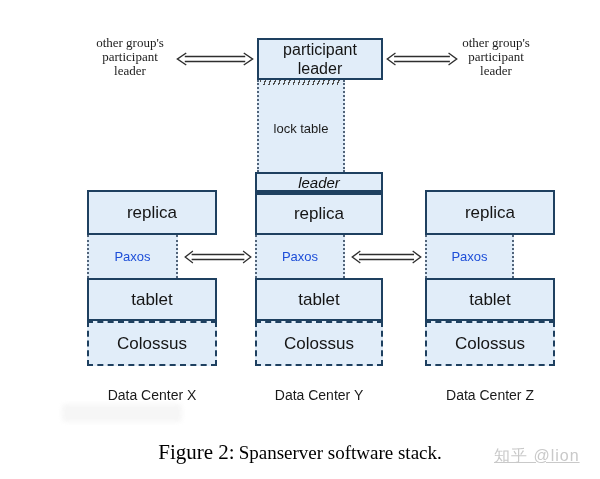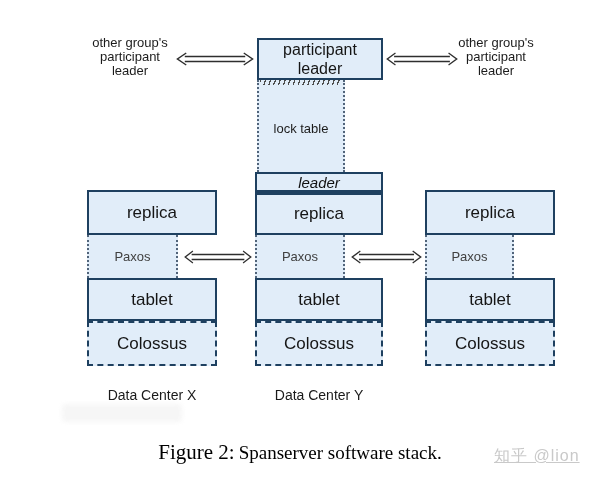--- a/index.html
+++ b/index.html
@@ -12,32 +12,32 @@
     background:#e1edf9;border:2px solid #1e4060;
     display:flex;align-items:center;justify-content:center;
     text-align:center;color:#151515;
   }
   .box-lg{font-size:17px;}
   .dashed{border-style:dashed;}
   .paxos{
     position:absolute;box-sizing:border-box;background:#e1edf9;
     border-left:2px dotted #51647a;border-right:2px dotted #51647a;
     display:flex;align-items:center;justify-content:center;
-    font-size:13px;color:#404040;
+    font-size:13px;color:#1d4ed8;
   }
   .leaderbar{
     position:absolute;box-sizing:border-box;background:#e1edf9;
     border:2px solid #1e4060;border-bottom:3px solid #1e4060;
     display:flex;align-items:center;justify-content:center;
     font-style:italic;font-size:15px;color:#111;
   }
   .participant{font-size:16px;line-height:19px;white-space:pre-line;}
   .sidelabel{
     position:absolute;width:120px;text-align:center;
-    font-size:13px;line-height:14px;white-space:pre-line;color:#1c1c1c;
+    font-size:13px;line-height:14px;white-space:pre-line;color:#1c1c1c;font-family:Liberation Serif, serif;
   }
   .tmlock{
     position:absolute;box-sizing:border-box;background:#e1edf9;
     border-left:2px dotted #51647a;border-right:2px dotted #51647a;
     display:flex;flex-direction:column;
   }
   .tmlabel{
     padding-top:8px;height:40px;text-align:center;
     font-size:13px;line-height:15px;white-space:pre-line;color:#1c1c1c;
   }
@@ -145,20 +145,21 @@
   </div>
   <div class="paxos" style="left:425px;top:235px;width:89px;height:43px;">
     <span>Paxos</span>
   </div>
   <div class="box box-lg" style="left:425px;top:278px;width:130px;height:43px;">
     <span>tablet</span>
   </div>
   <div class="box box-lg dashed" style="left:425px;top:321px;width:130px;height:45px;">
     <span>Colossus</span>
   </div>
+  <div class="dclabel" style="left:420px;top:387px;">Data Center Z</div>
 
   <svg class="arrow" style="left:184px;top:250px;" width="68" height="14" viewBox="0 0 80 14" preserveAspectRatio="none">
     <g fill="none" stroke="#2e2e2e" stroke-width="1.5">
       <path d="M9 4.6 H71"></path>
         <path d="M9 9.4 H71"></path>
       <path d="M10.5 1 L1.5 7 L10.5 13"></path>
         <path d="M69.5 1 L78.5 7 L69.5 13"></path>
     </g>
   </svg>
   <svg class="arrow" style="left:351px;top:250px;" width="71" height="14" viewBox="0 0 80 14" preserveAspectRatio="none">

